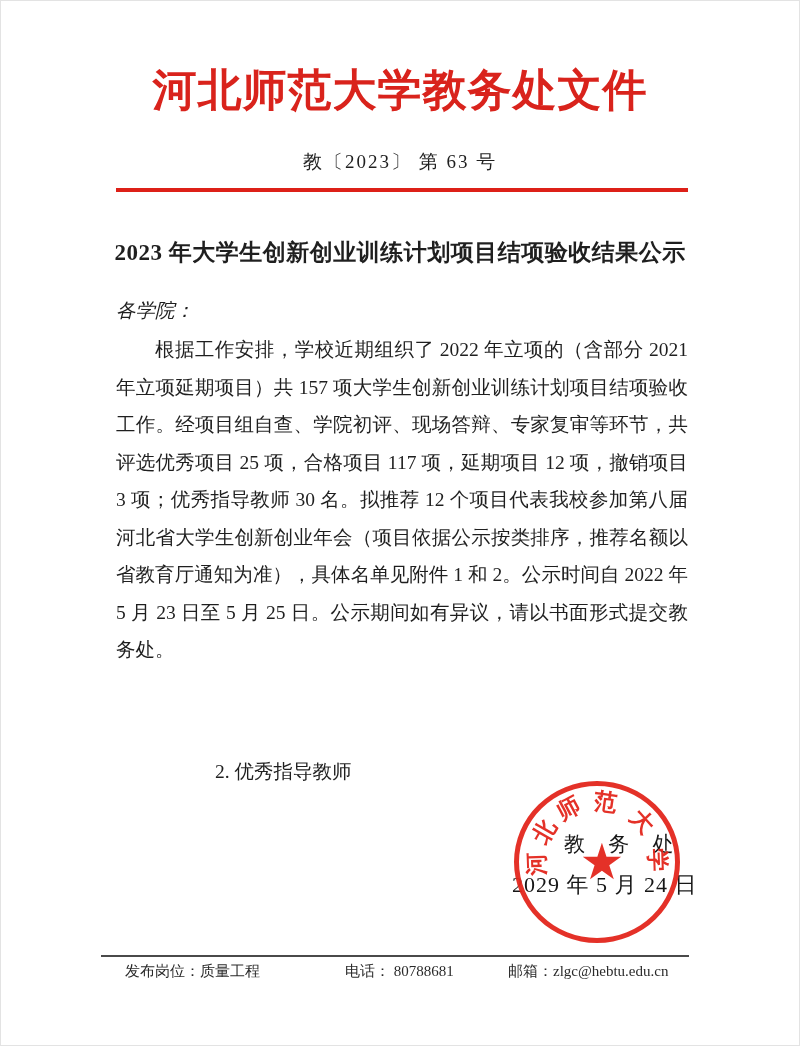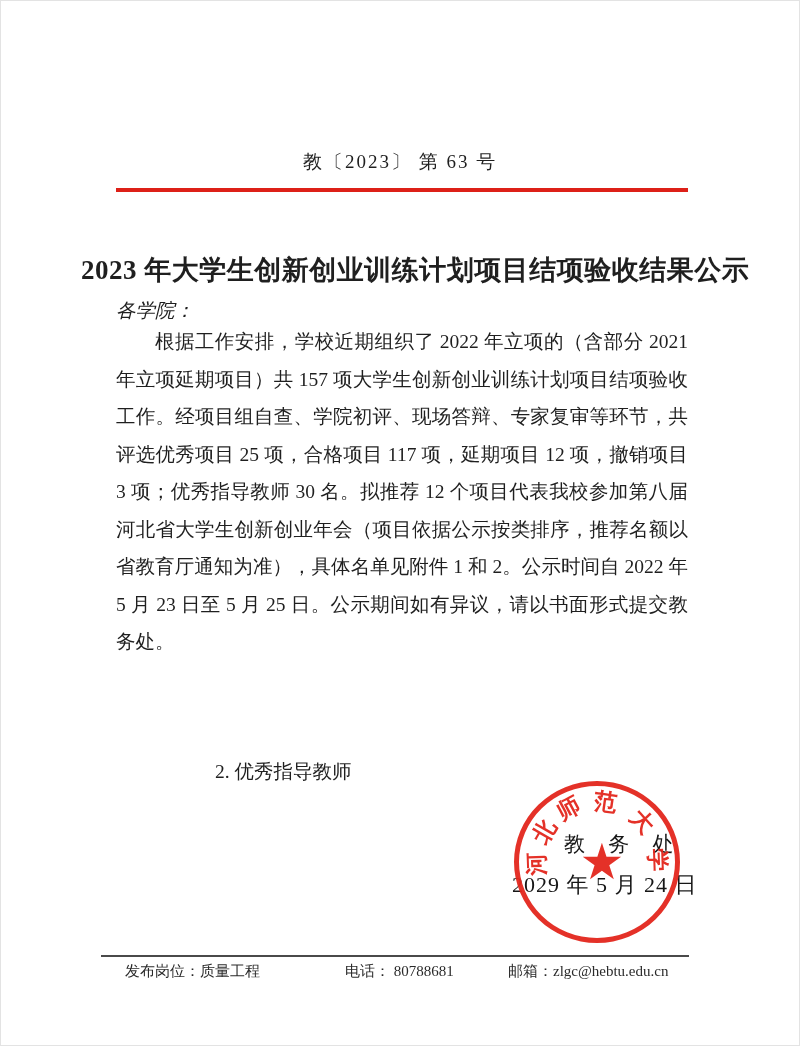--- a/index.html
+++ b/index.html
@@ -27,31 +27,31 @@
     letter-spacing:2px;
   }
   .red-rule{
     position:absolute;top:187px;left:115px;
     width:572px;height:4px;
     background:#dd2018;
   }
   .doc-title{
     position:absolute;top:236px;left:60px;width:678px;
     text-align:center;
-    font-size:27px;font-weight:bold;
-    margin:15px;
+    font-size:23px;font-weight:bold;
+    margin:0;
     letter-spacing:0.5px;
   }
   .content{
     position:absolute;left:115px;width:572px;
     font-size:19.5px;line-height:37.5px;
   }
   .salutation{top:291px;font-style:italic;}
   .paragraph{
-    top:322px;
+    top:330px;
     text-align:justify;
     text-indent:2em;
   }
   .contact{top:642px;text-indent:2em;}
   .attach-1{top:679px;text-indent:2em;}
   .attach-2{top:716px;padding-left:99px;margin-top:36px;}
   
   .sig-dept{
     position:absolute;left:563px;top:829px;
     font-size:21px;letter-spacing:9px;
@@ -99,20 +99,21 @@
   }
   .f-pos{left:124px;}
   .f-tel{left:344px;}
   .f-mail{left:507px;}
 </style>
 </head>
 <body>
 
 <div class="page">
 
+  <h1 class="org-title">河北师范大学教务处文件</h1>
 
   <div class="doc-number">教〔2023〕 第 63 号</div>
 
   <div class="red-rule"></div>
 
   <h2 class="doc-title">2023 年大学生创新创业训练计划项目结项验收结果公示</h2>
 
   <div class="content salutation">各学院：</div>
 
   <div class="content paragraph">根据工作安排，学校近期组织了 2022 年立项的（含部分 2021 年立项延期项目）共 157 项大学生创新创业训练计划项目结项验收工作。经项目组自查、学院初评、现场答辩、专家复审等环节，共评选优秀项目 25 项，合格项目 117 项，延期项目 12 项，撤销项目 3 项；优秀指导教师 30 名。拟推荐 12 个项目代表我校参加第八届河北省大学生创新创业年会（项目依据公示按类排序，推荐名额以省教育厅通知为准），具体名单见附件 1 和 2。公示时间自 2022 年 5 月 23 日至 5 月 25 日。公示期间如有异议，请以书面形式提交教务处。</div>

